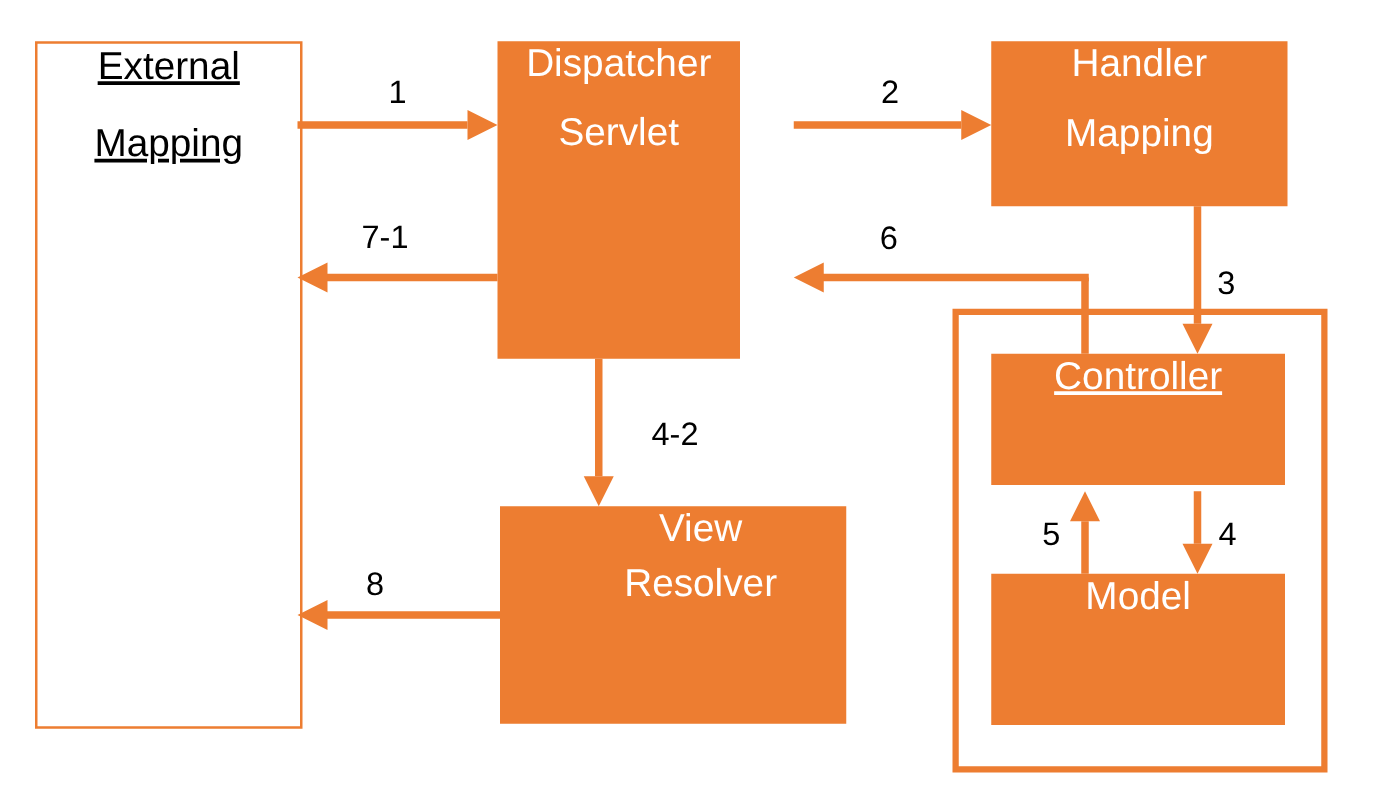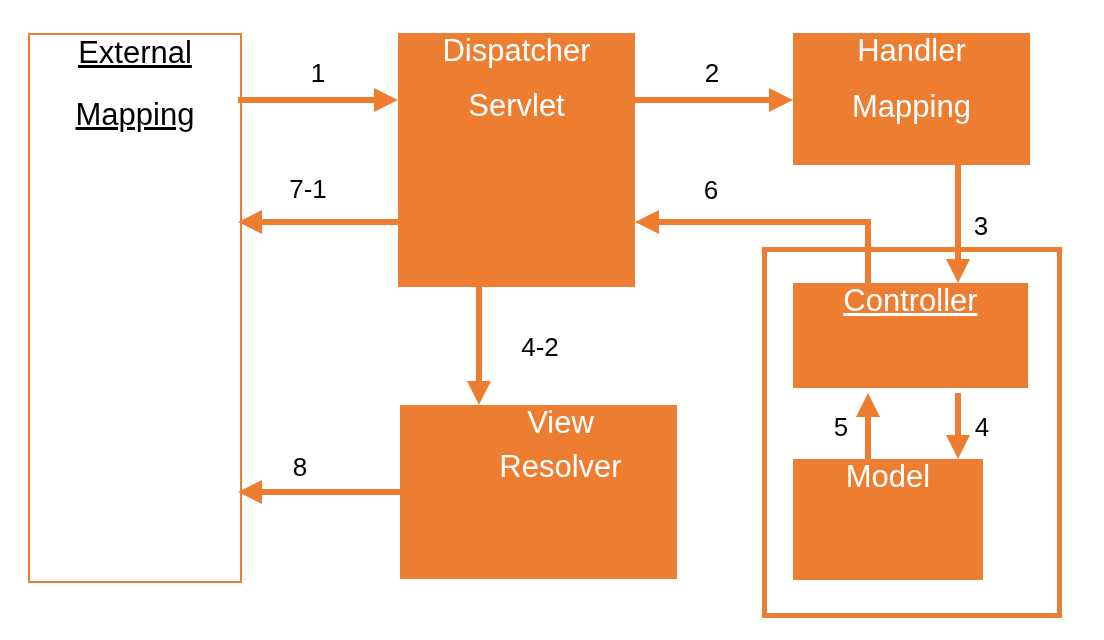--- a/index.html
+++ b/index.html
@@ -26,25 +26,25 @@
   .head-right{border-top:12px solid transparent;border-bottom:12px solid transparent;border-left:24px solid var(--accent);}
   .head-left{border-top:12px solid transparent;border-bottom:12px solid transparent;border-right:24px solid var(--accent);}
   .head-down{border-left:12px solid transparent;border-right:12px solid transparent;border-top:24px solid var(--accent);}
   .head-up{border-left:12px solid transparent;border-right:12px solid transparent;border-bottom:24px solid var(--accent);}
   .num{
     position:absolute;transform:translate(-50%,-50%);
     color:var(--label-text);font-size:26px;line-height:1;white-space:nowrap;
   }
   
   #external-client{left:28px;top:33px;width:210px;height:546px;gap:26px;}
-  #dispatcher-servlet{left:398px;top:33px;width:237px;height:254px;gap:19px;}
+  #dispatcher-servlet{left:398px;top:33px;width:194px;height:254px;gap:19px;}
   #handler-mapping{left:793px;top:33px;width:237px;height:132px;gap:20px;}
   #mvc-box{left:762px;top:247px;width:300px;height:371px;box-sizing:border-box;}
   #controller{left:793px;top:283px;width:235px;height:105px;text-decoration:underline;}
-  #model{left:793px;top:459px;width:190px;height:121px;}
+  #model{left:793px;top:459px;width:235px;height:121px;}
   #view-resolver{left:400px;top:405px;width:233px;height:174px;gap:8px;padding-left:44px;}
 </style>
 </head>
 <body>
 
 <div class="canvas">
 
   <div class="group-box" id="mvc-box"></div>
 
   <div class="node node-outline" id="external-client">

